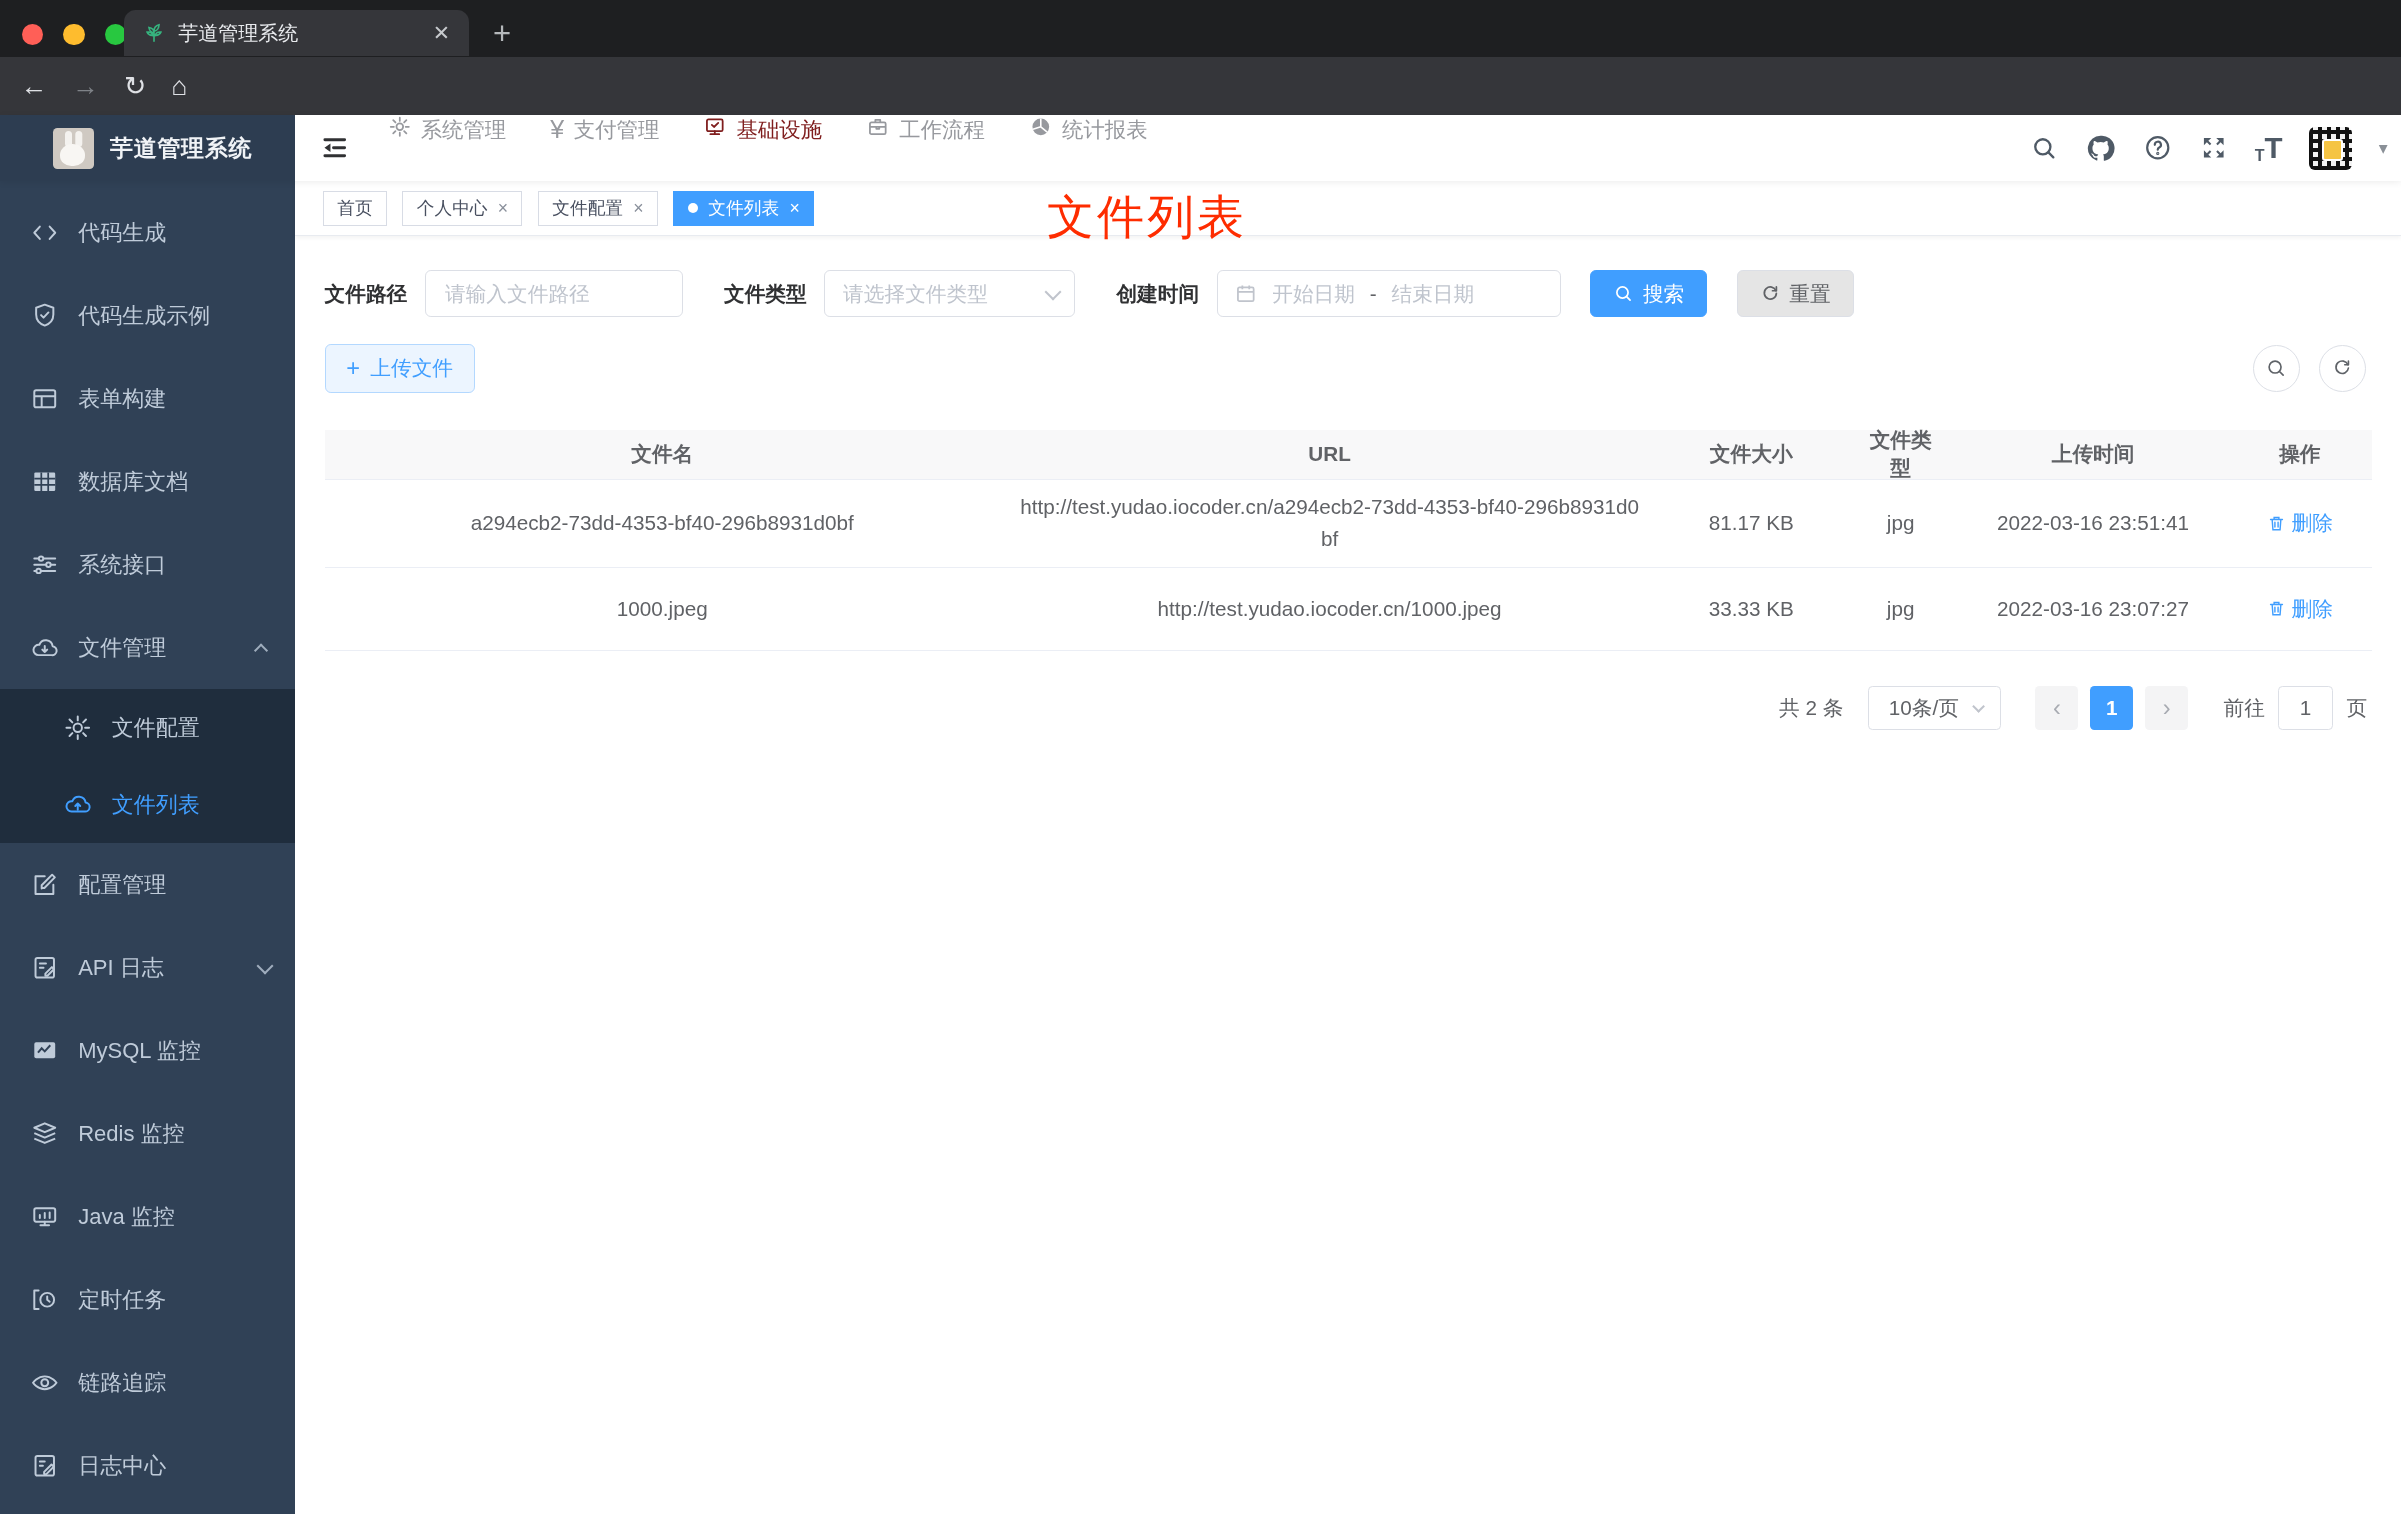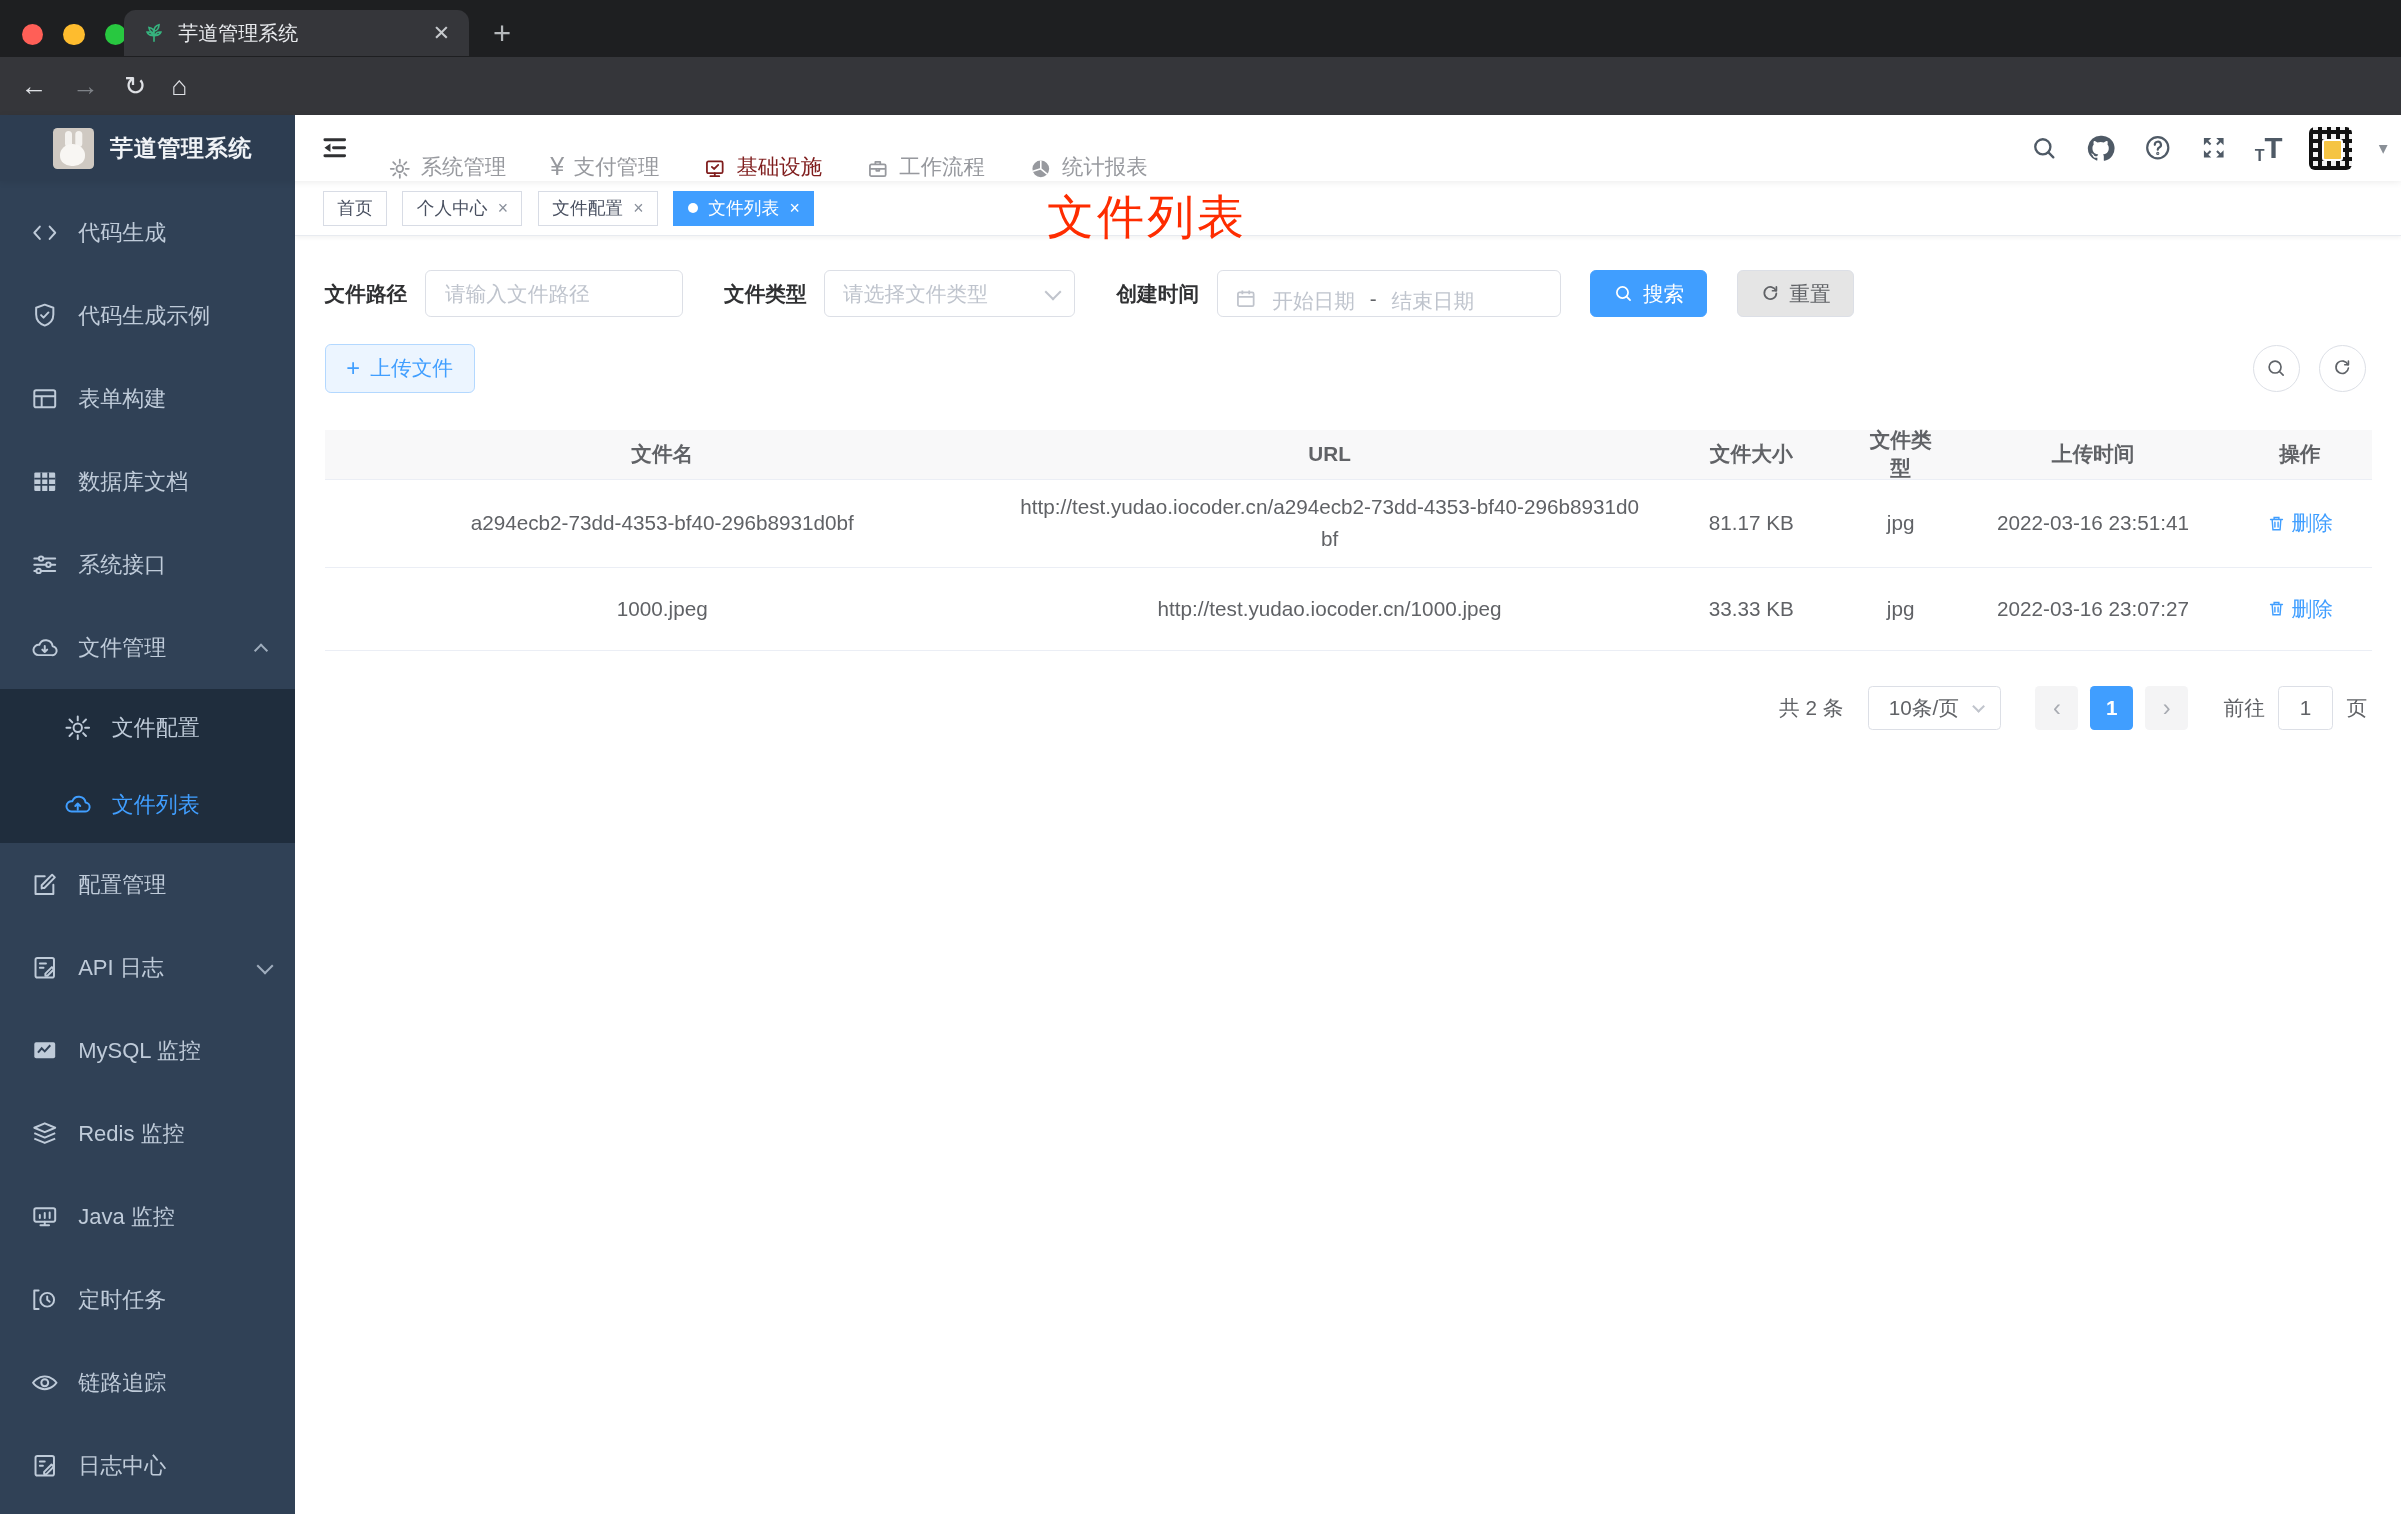--- a/index.html
+++ b/index.html
@@ -29,21 +29,21 @@
 
   
   .appheader { position:absolute; top:115px; left:0; right:0; height:66px; background:#fff; box-shadow:0 1.5px 7.4px rgba(0,0,0,.08); z-index:4; }
   .logo-block { position:absolute; left:0; top:0; width:295px; height:66px; background:#2d3d51; display:flex; align-items:center; }
   .logo-img { width:41px; height:41px; margin-left:53px; border-radius:4.4px; background:#cfc9c2; position:relative; overflow:hidden; }
   .logo-img:before { content:""; position:absolute; left:11.8px; top:3px; width:7.4px; height:16px; background:#f4f2ef; border-radius:3.7px; box-shadow:10.3px 0 0 #f4f2ef; }
   .logo-img:after { content:""; position:absolute; left:7.4px; top:16px; width:25px; height:22px; background:#f8f6f3; border-radius:50% 50% 45% 45%; }
   .app-title { color:#f0f3f6; font-size:23px; font-weight:700; margin-left:16px; letter-spacing:0.7px; }
   .topmenu { position:absolute; left:304px; top:0; height:66px; display:flex; align-items:center; }
   .hamburger { padding:0 16px; color:#2f3338; }
-  .tm-item { display:flex; align-items:flex-end; gap:9.6px; padding:0 22px; height:66px; font-size:21.4px; color:#97999e; }
+  .tm-item { display:flex; align-items:flex-start; gap:9.6px; padding:0 22px; height:66px; font-size:21.4px; color:#97999e; }
   .tm-item.active { color:#7f1d1d; }
   .hdr-right { position:absolute; right:13.3px; top:0; height:66px; display:flex; align-items:center; gap:26.6px; color:#4f5a66; }
   .avatar-qr { width:43px; height:43px; border-radius:5.9px; background:
       repeating-linear-gradient(0deg,#111 0 4.4px,transparent 4.4px 8.9px),
       repeating-linear-gradient(90deg,#111 0 4.4px,#f2f2f2 4.4px 8.9px);
       position:relative; }
   .avatar-qr:after { content:""; position:absolute; left:12.5px; top:12.5px; width:17.7px; height:17.7px; background:#f5c443; border-radius:3px; border:2.2px solid #fff; }
   .hdr-caret { color:#8a9097; font-size:17.7px; }
 
   
@@ -73,21 +73,21 @@
 
   .filters { display:flex; align-items:center; font-size:20.7px; color:#303133; }
   .f-label { font-weight:700; margin-right:17.7px; white-space:nowrap; }
   .f-input { width:258px; height:47px; border:1.5px solid #dcdfe6; border-radius:5.9px; padding:0 19px; font-size:20.7px; color:#606266; outline:none; font-family:inherit; background:#fff; }
   .f-input::placeholder { color:#bfc4cd; }
   .f-sel { width:251px; height:47px; border:1.5px solid #dcdfe6; border-radius:5.9px; display:flex; align-items:center; padding:0 17.7px; color:#bfc4cd; }
   .f-sel .cap { margin-left:auto; }
   .chev-down { width:11.8px; height:11.8px; border-right:2.2px solid #c0c4cc; border-bottom:2.2px solid #c0c4cc; transform:rotate(45deg) translateY(-3px); }
   .chev-up { width:10.3px; height:10.3px; border-right:2.2px solid #9fadbd; border-bottom:2.2px solid #9fadbd; transform:rotate(225deg) translateY(-3px); }
   .gap { width:41px; }
-  .f-date { width:344px; height:47px; border:1.5px solid #dcdfe6; border-radius:5.9px; display:flex; align-items:flex-start; padding:16px 16px; color:#bfc4cd; gap:14.8px; }
+  .f-date { width:344px; height:47px; border:1.5px solid #dcdfe6; border-radius:5.9px; display:flex; align-items:center; padding:16px 16px; color:#bfc4cd; gap:14.8px; }
   .f-date .ph { font-size:20.7px; }
   .btn { height:47px; border-radius:5.9px; display:flex; align-items:center; gap:8.9px; font-size:20.7px; padding:0 22px; }
   .btn-primary { background:#409eff; color:#fff; border:1.5px solid #409eff; }
   .btn-plain { background:#e5e5e5; color:#606266; border:1.5px solid #dcdfe6; }
 
   .actions { margin-top:26.6px; display:flex; align-items:center; }
   .upload-btn { height:49px; border:1.5px solid #b3d8ff; background:#ecf5ff; color:#409eff; border-radius:5.9px; display:flex; align-items:center; gap:10.3px; padding:0 20.7px; font-size:20.7px; }
   .right-tools { margin-left:auto; display:flex; gap:19px; margin-right:5.9px; }
   .circle-btn { width:47px; height:47px; border:1.5px solid #dcdfe6; border-radius:50%; display:flex; align-items:center; justify-content:center; color:#5f6368; }
 

